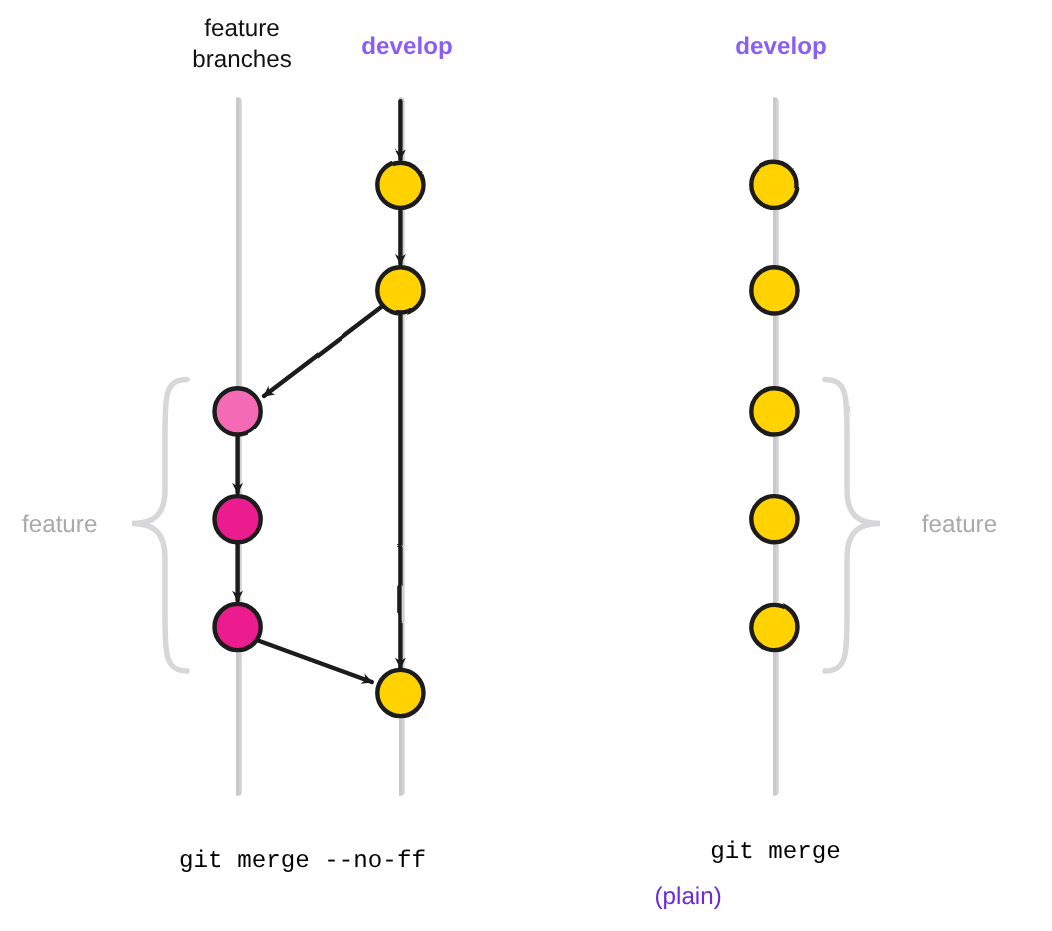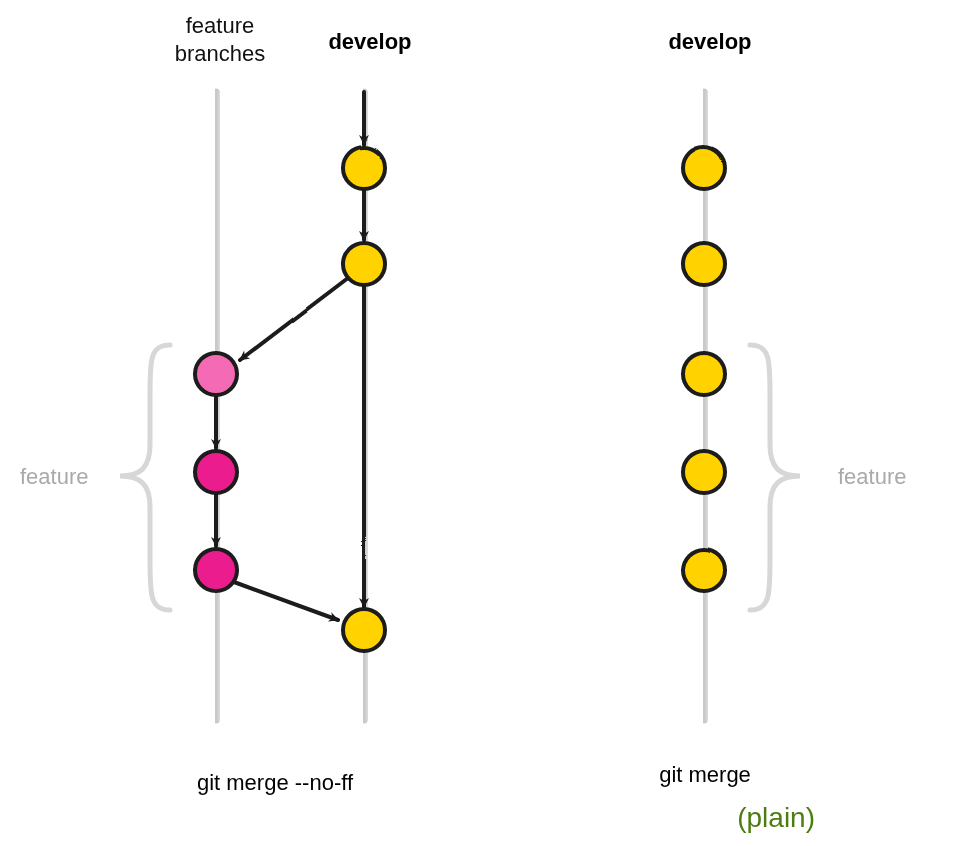--- a/index.html
+++ b/index.html
@@ -10,37 +10,37 @@
     width: 956px;
     height: 846px;
     position: relative;
   }
   svg { display: block; }
   .hdr {
     font-size: 22px;
     text-align: center;
     line-height: 1.25;
     position: absolute;
-    color: #000000;
+    color: #8b5cf6;
   }
   .hdr.bold { font-weight: 700; }
   .hdr.light { font-weight: 400; color: #111; }
   .caption {
     position: absolute;
-    font-family: Liberation Sans, sans-serif;
+    font-family: Liberation Mono, monospace;
     font-size: 22px;
     color: #000;
     text-align: center;
   }
   .subcaption {
     position: absolute;
     font-family: "Helvetica Neue", Helvetica, Arial, sans-serif;
-    font-size: 28px;
-    color: #4d7c0f;
-    text-align: right;
+    font-size: 22px;
+    color: #6d28d9;
+    text-align: left;
   }
   .feat-label {
     position: absolute;
     font-size: 22px;
     color: #a9a9aa;
     font-weight: 400;
   }
 </style>
 </head>
 <body>

